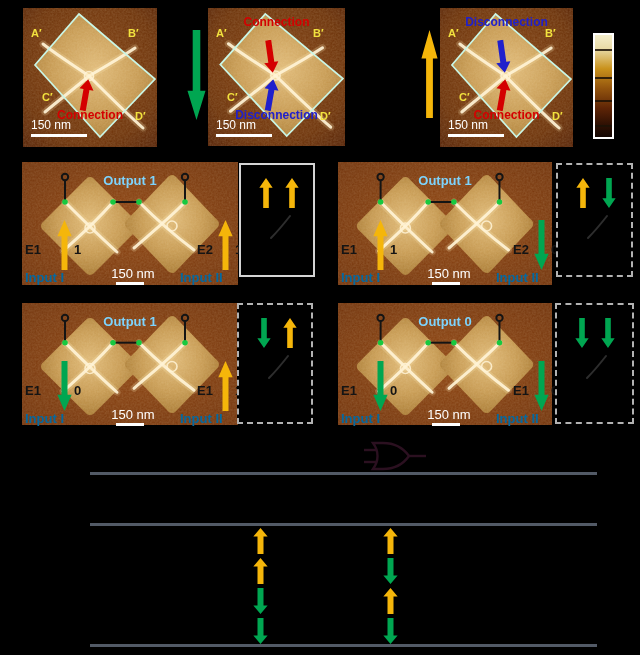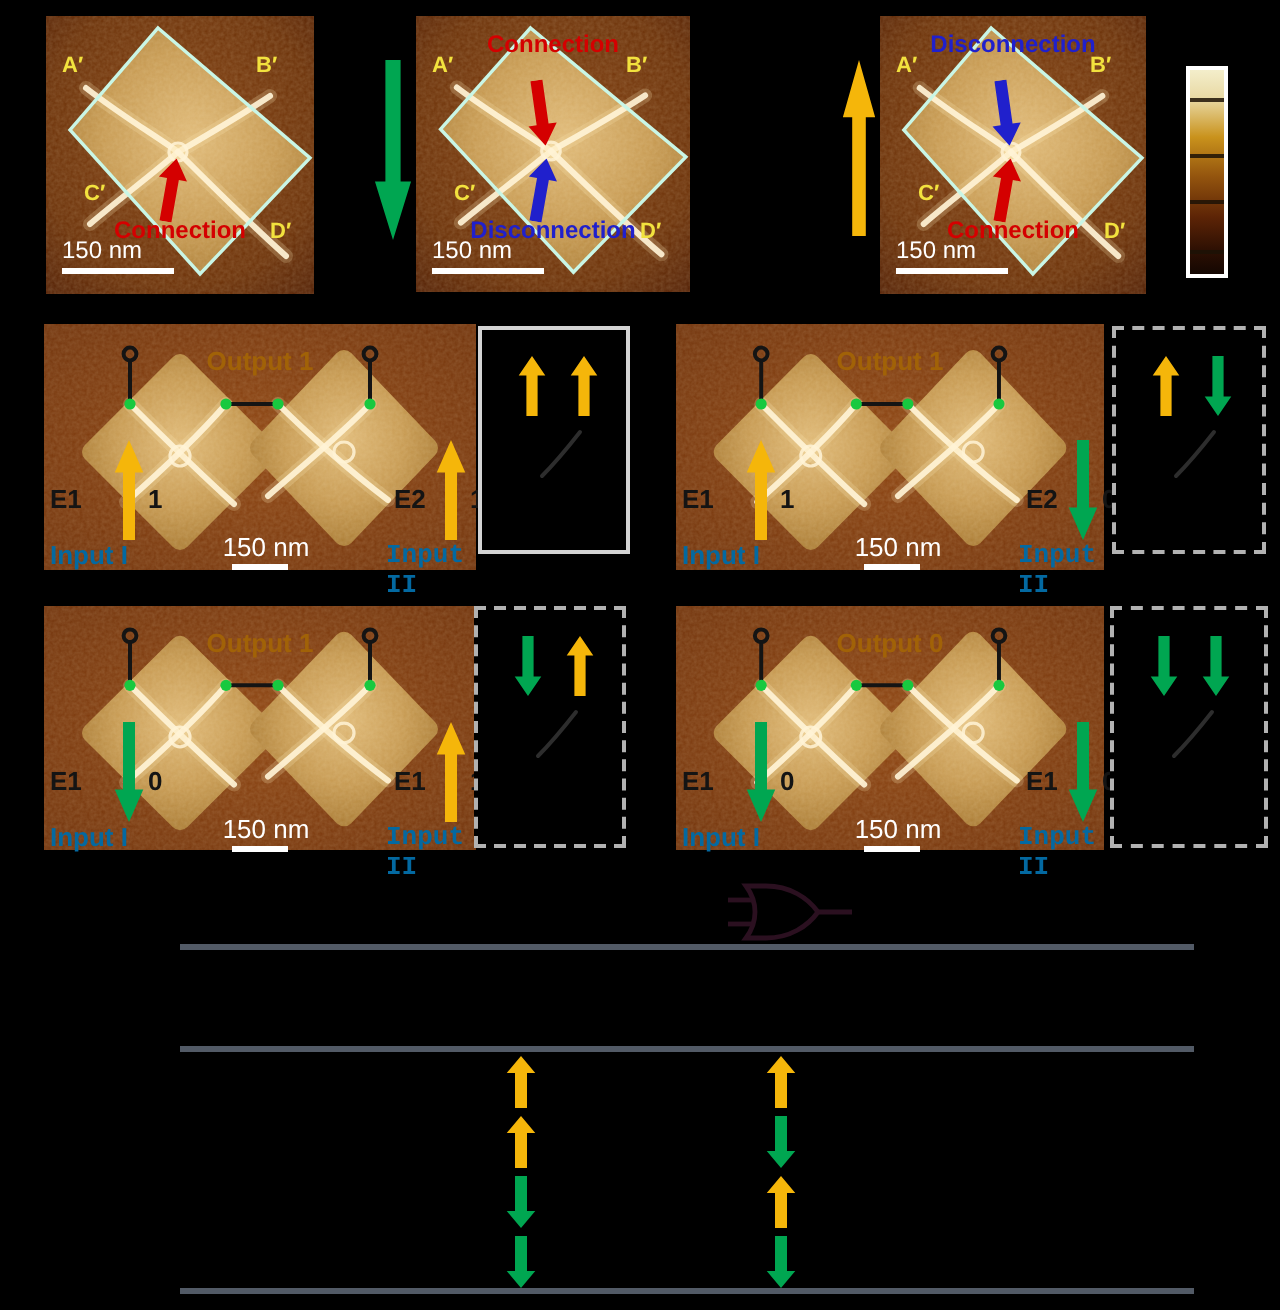--- a/index.html
+++ b/index.html
@@ -28,29 +28,29 @@
   
   .colorbar{position:absolute;left:593px;top:33px;width:17px;height:102px;
             border:2px solid #fff;
             background:linear-gradient(#f4eecb 0%,#e8d9a4 14%,#c9921c 33%,#94550e 52%,
                                        #5d2406 72%,#2e1003 88%,#140702 100%);}
   .cb-tick{position:absolute;left:0;right:0;height:2px;background:#1c1206;opacity:.85;}
 
   
   .gate-panel{position:absolute;}
   .output-label{position:absolute;left:0;right:0;top:11px;text-align:center;
-                color:#a16207;font-size:13px;font-weight:bold;}
+                color:#7dd3fc;font-size:13px;font-weight:bold;}
   .e-label{position:absolute;top:80px;color:#141414;font-size:13px;font-weight:bold;}
   .e-left{left:3px;} .e-right{left:175px;}
   .bit{position:absolute;top:80px;color:#141414;font-size:13px;font-weight:bold;}
   .bit-left{left:52px;} .bit-right{left:213px;}
   .e-arrow{position:absolute;top:58px;width:15px;height:50px;}
   .e-arrow-left{left:35px;} .e-arrow-right{left:196px;}
   .input-label{position:absolute;top:108px;color:#0369a1;font-size:13px;font-weight:bold;}
-  .input-left{left:3px;} .input-right{left:171px;font-family:Liberation Mono, monospace;}
+  .input-left{left:3px;} .input-right{left:158px;}
   .mid-scale-text{position:absolute;left:84px;top:105px;width:54px;text-align:center;
                   color:#fff;font-size:13px;line-height:14px;}
   .mid-scale-bar{position:absolute;left:94px;top:120px;width:28px;height:2.5px;background:#fff;}
 
   
   .mfm-box{position:absolute;background:#000;}
   .mfm-solid{border:2px solid #d4d4d4;}
   .mfm-dash{border:2px dashed #b2b2b2;}
   .mfm-arrow{position:absolute;top:13px;width:14px;height:30px;}
   .mfm-a1{left:18px;} .mfm-a2{left:44px;}

